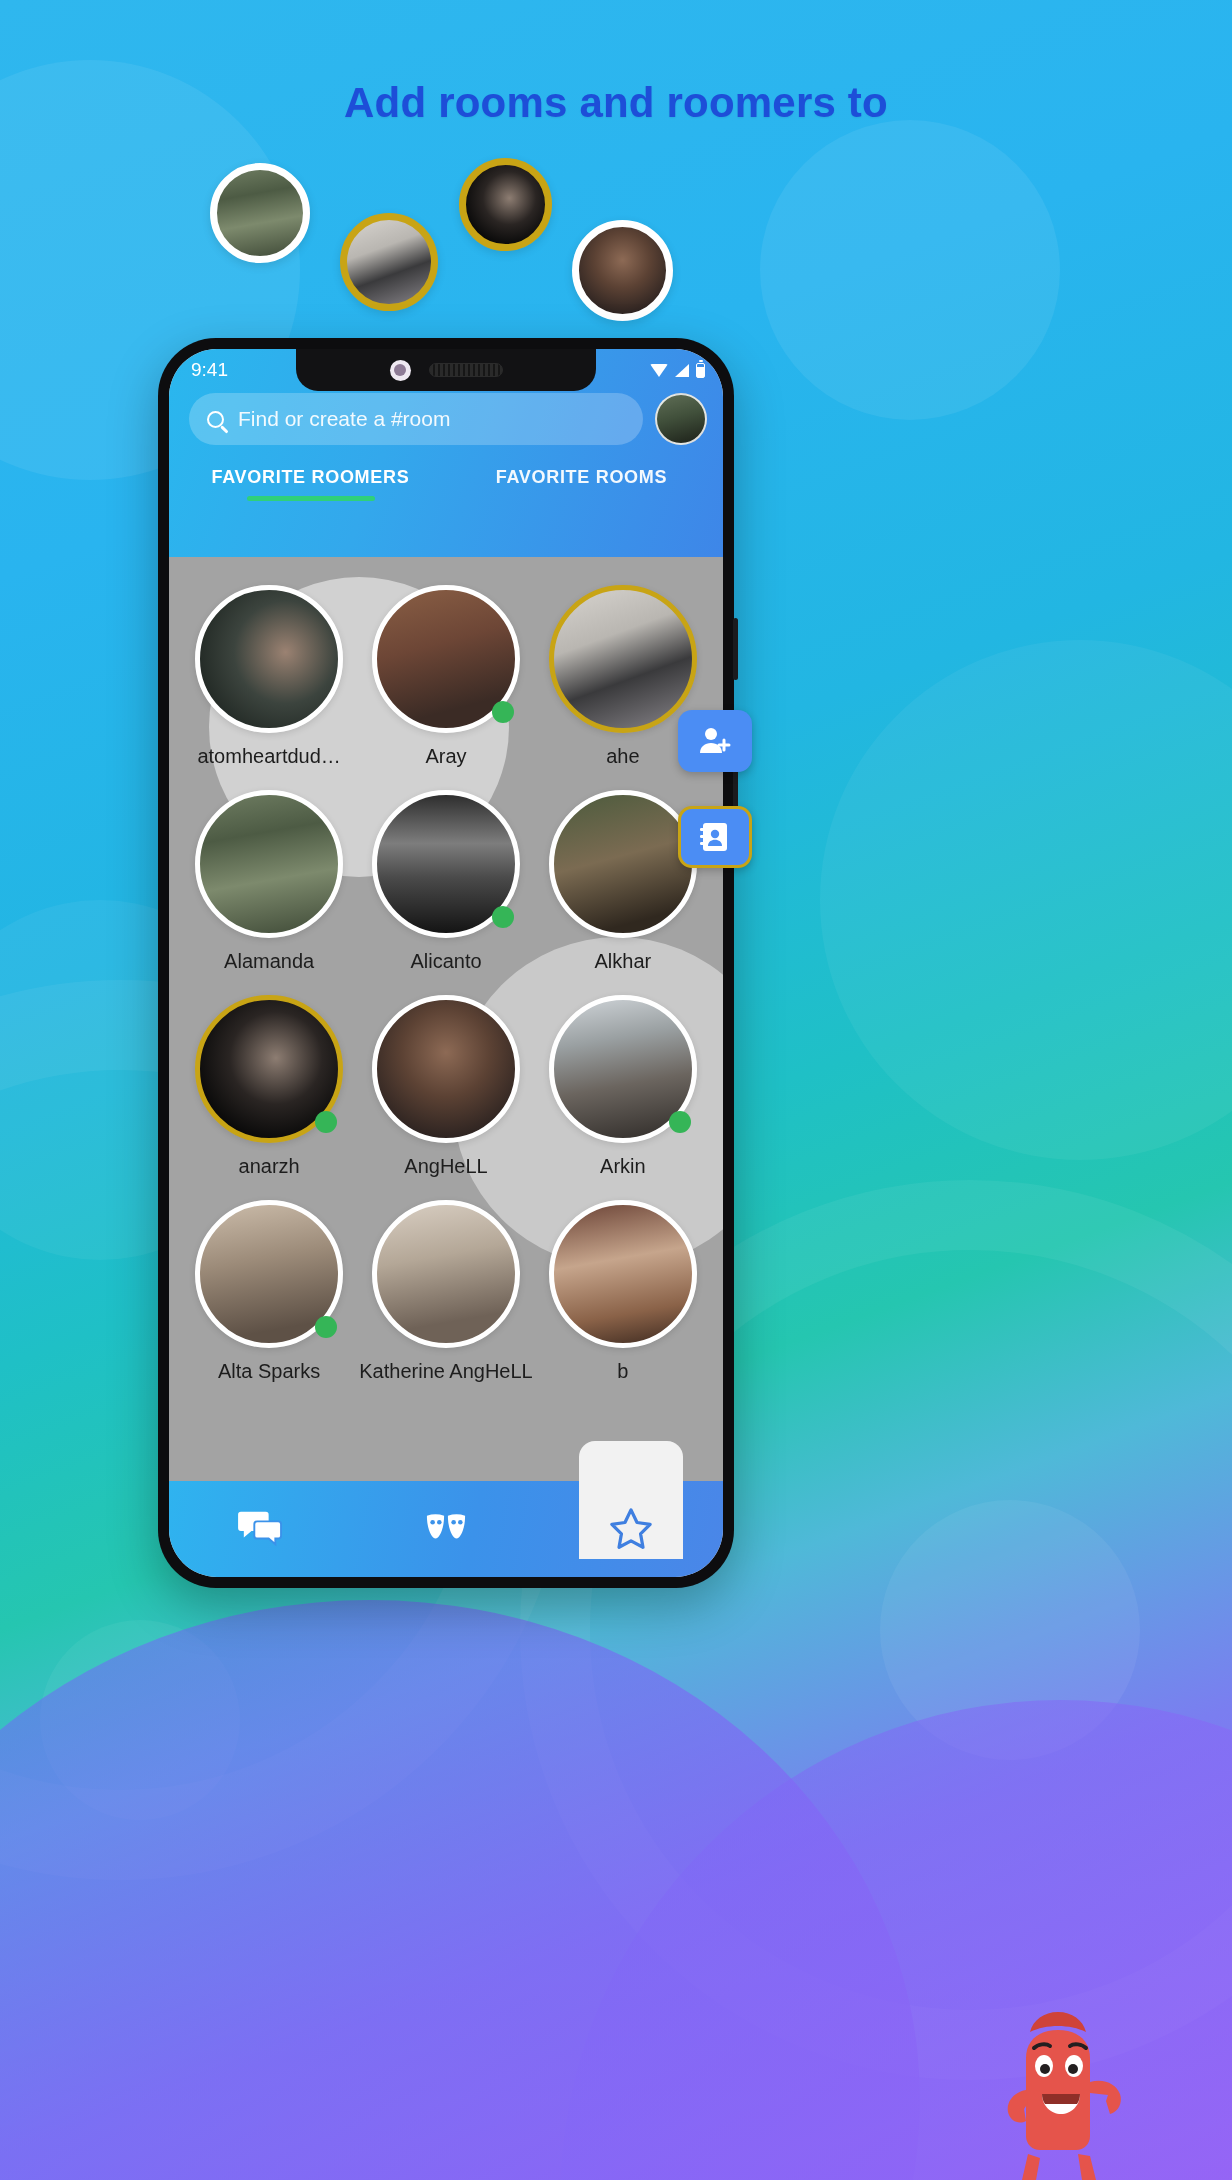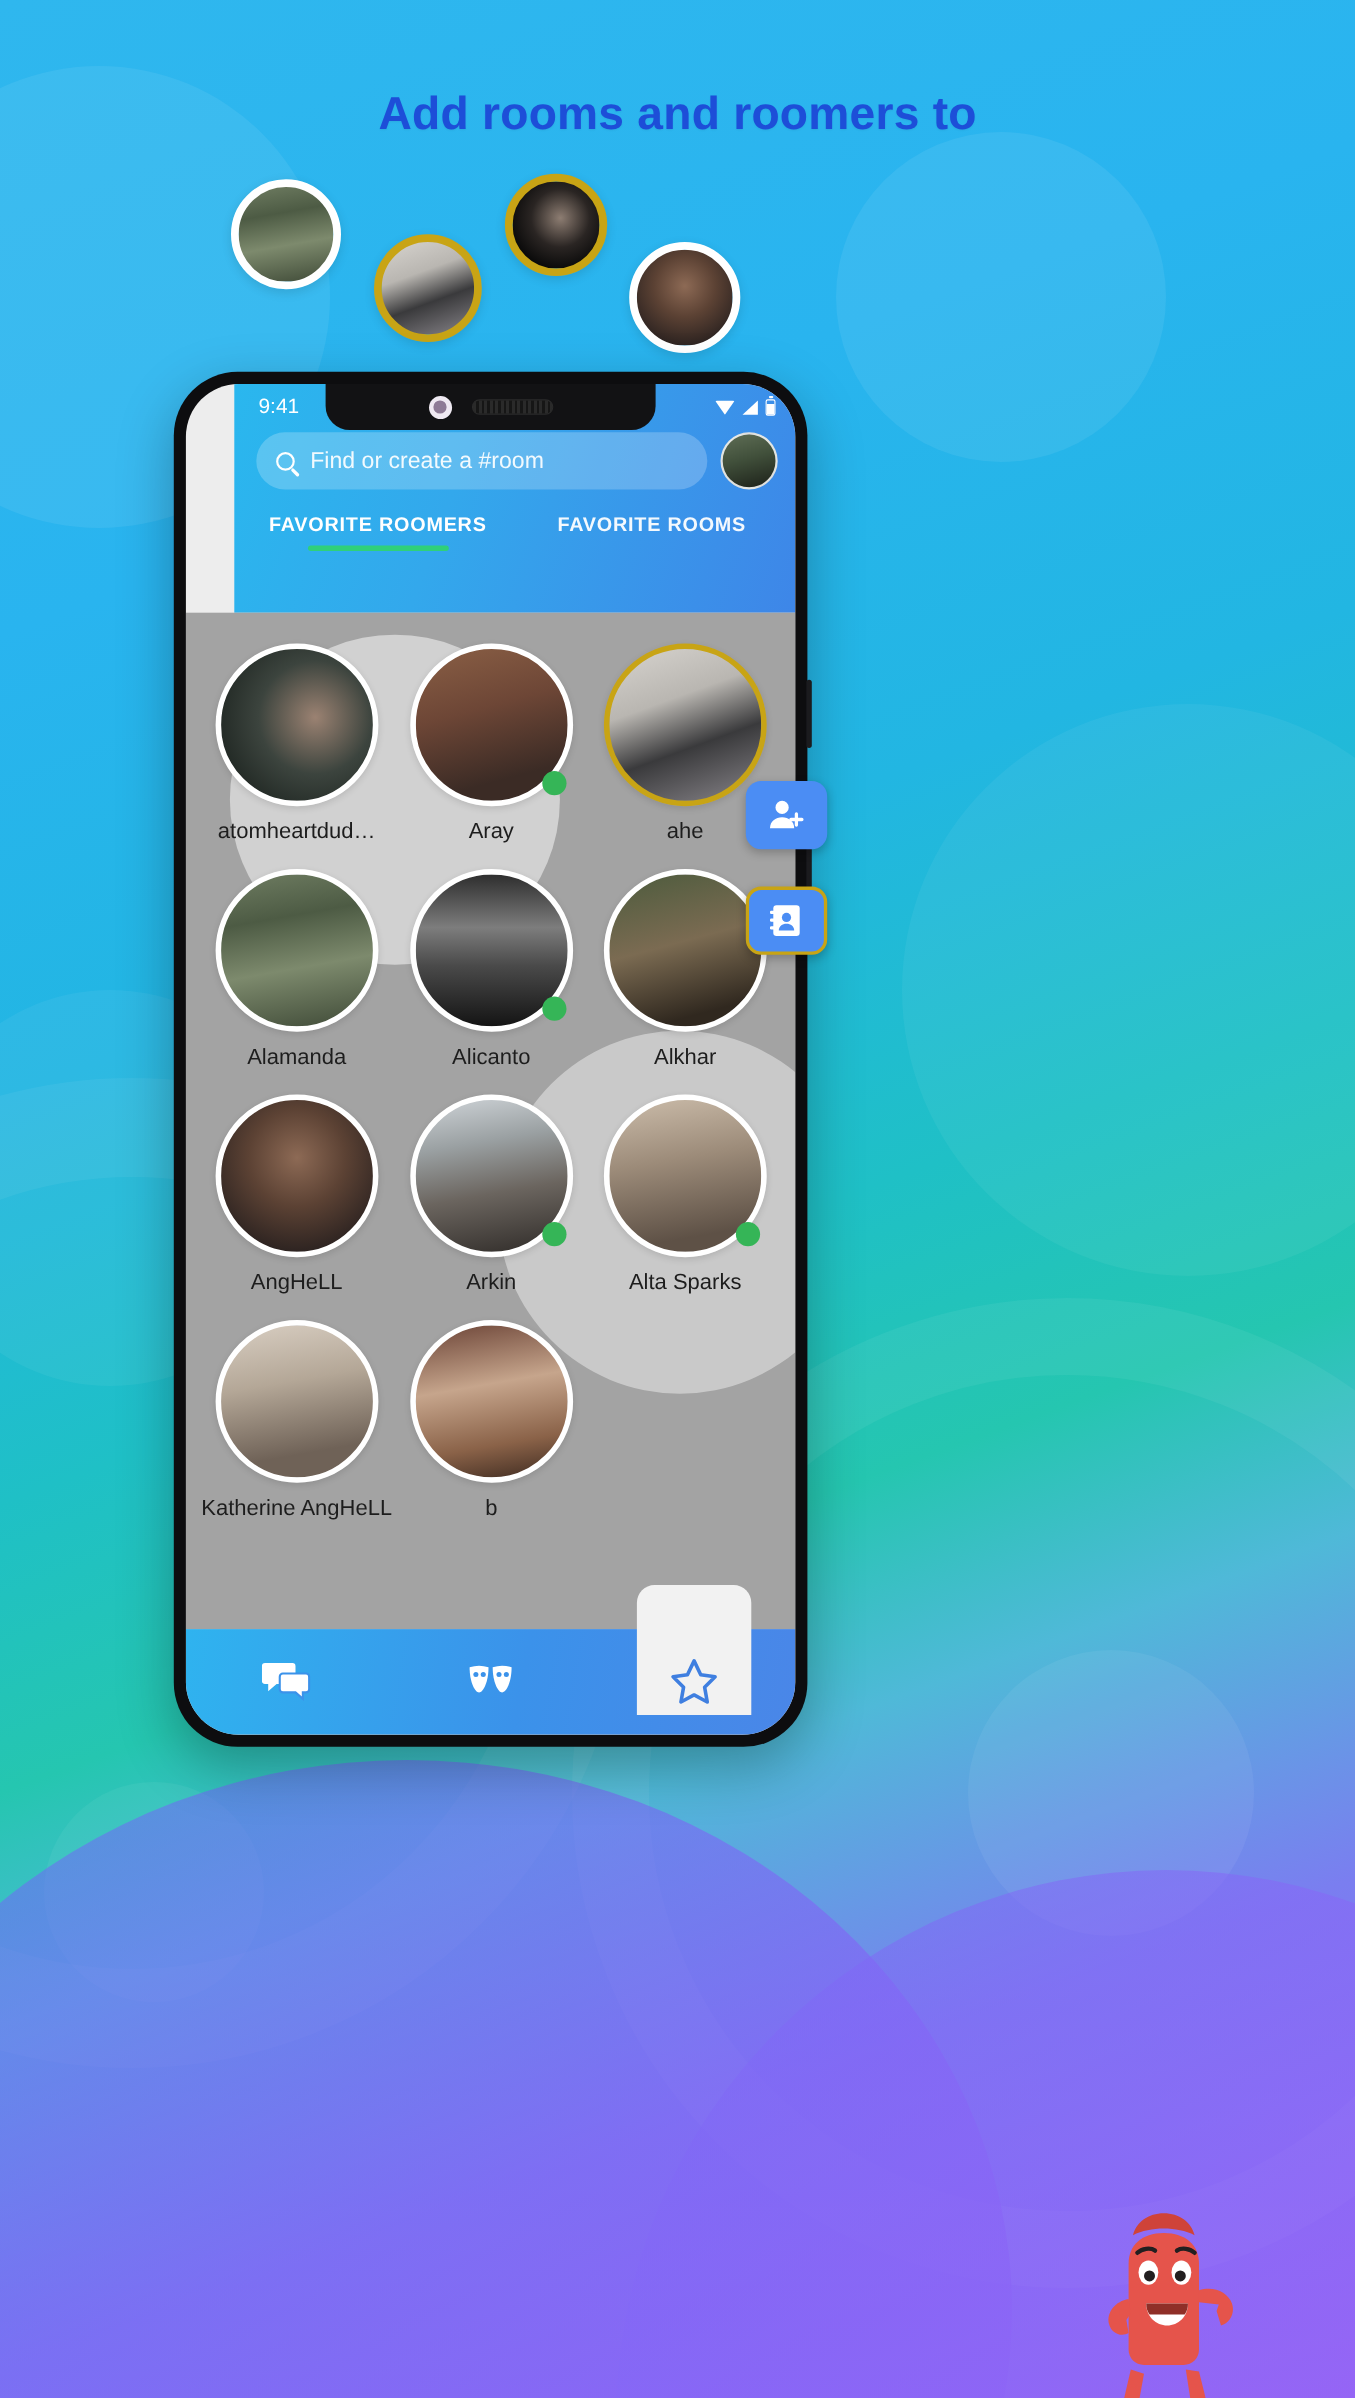--- a/index.html
+++ b/index.html
@@ -126,21 +126,20 @@
   .speaker {
     width: 74px; height: 14px; border-radius: 8px;
     background: repeating-linear-gradient(90deg,#2a2a2a 0 3px,#161616 3px 5px);
     border: 1px solid #2b2b2b;
   }
 
   
   .top-area {
     position: relative; height: 208px;
     background: linear-gradient(110deg,#2ab7ee 0%,#33a8ec 40%,#3e86e8 100%);
-    margin-left: 44px;
   }
   .statusbar {
     height: 42px; display: flex; align-items: center;
     padding: 0 18px 0 22px; color: #fff; font-size: 19px; position: relative; z-index: 45;
   }
   .sb-time { font-weight: 400; }
   .sb-icons { margin-left: auto; display: flex; align-items: center; gap: 7px; }
   .ic-wifi {
     width: 0; height: 0; border-left: 9px solid transparent; border-right: 9px solid transparent;
     border-top: 13px solid #fff; border-radius: 2px;
@@ -362,20 +361,27 @@
           <div class="cname">Alicanto</div>
         </div>
 
         <div class="cell">
           <div class="av-wrap">
             <div class="av pic-greenlf"></div>
           </div>
           <div class="cname">Alkhar</div>
         </div>
 
+        <div class="cell">
+          <div class="av-wrap">
+            <div class="av gold pic-dark-w"></div>
+            <span class="dot"></span>
+          </div>
+          <div class="cname">anarzh</div>
+        </div>
 
         <div class="cell">
           <div class="av-wrap">
             <div class="av pic-man-bl"></div>
           </div>
           <div class="cname">AngHeLL</div>
         </div>
 
         <div class="cell">
           <div class="av-wrap">

